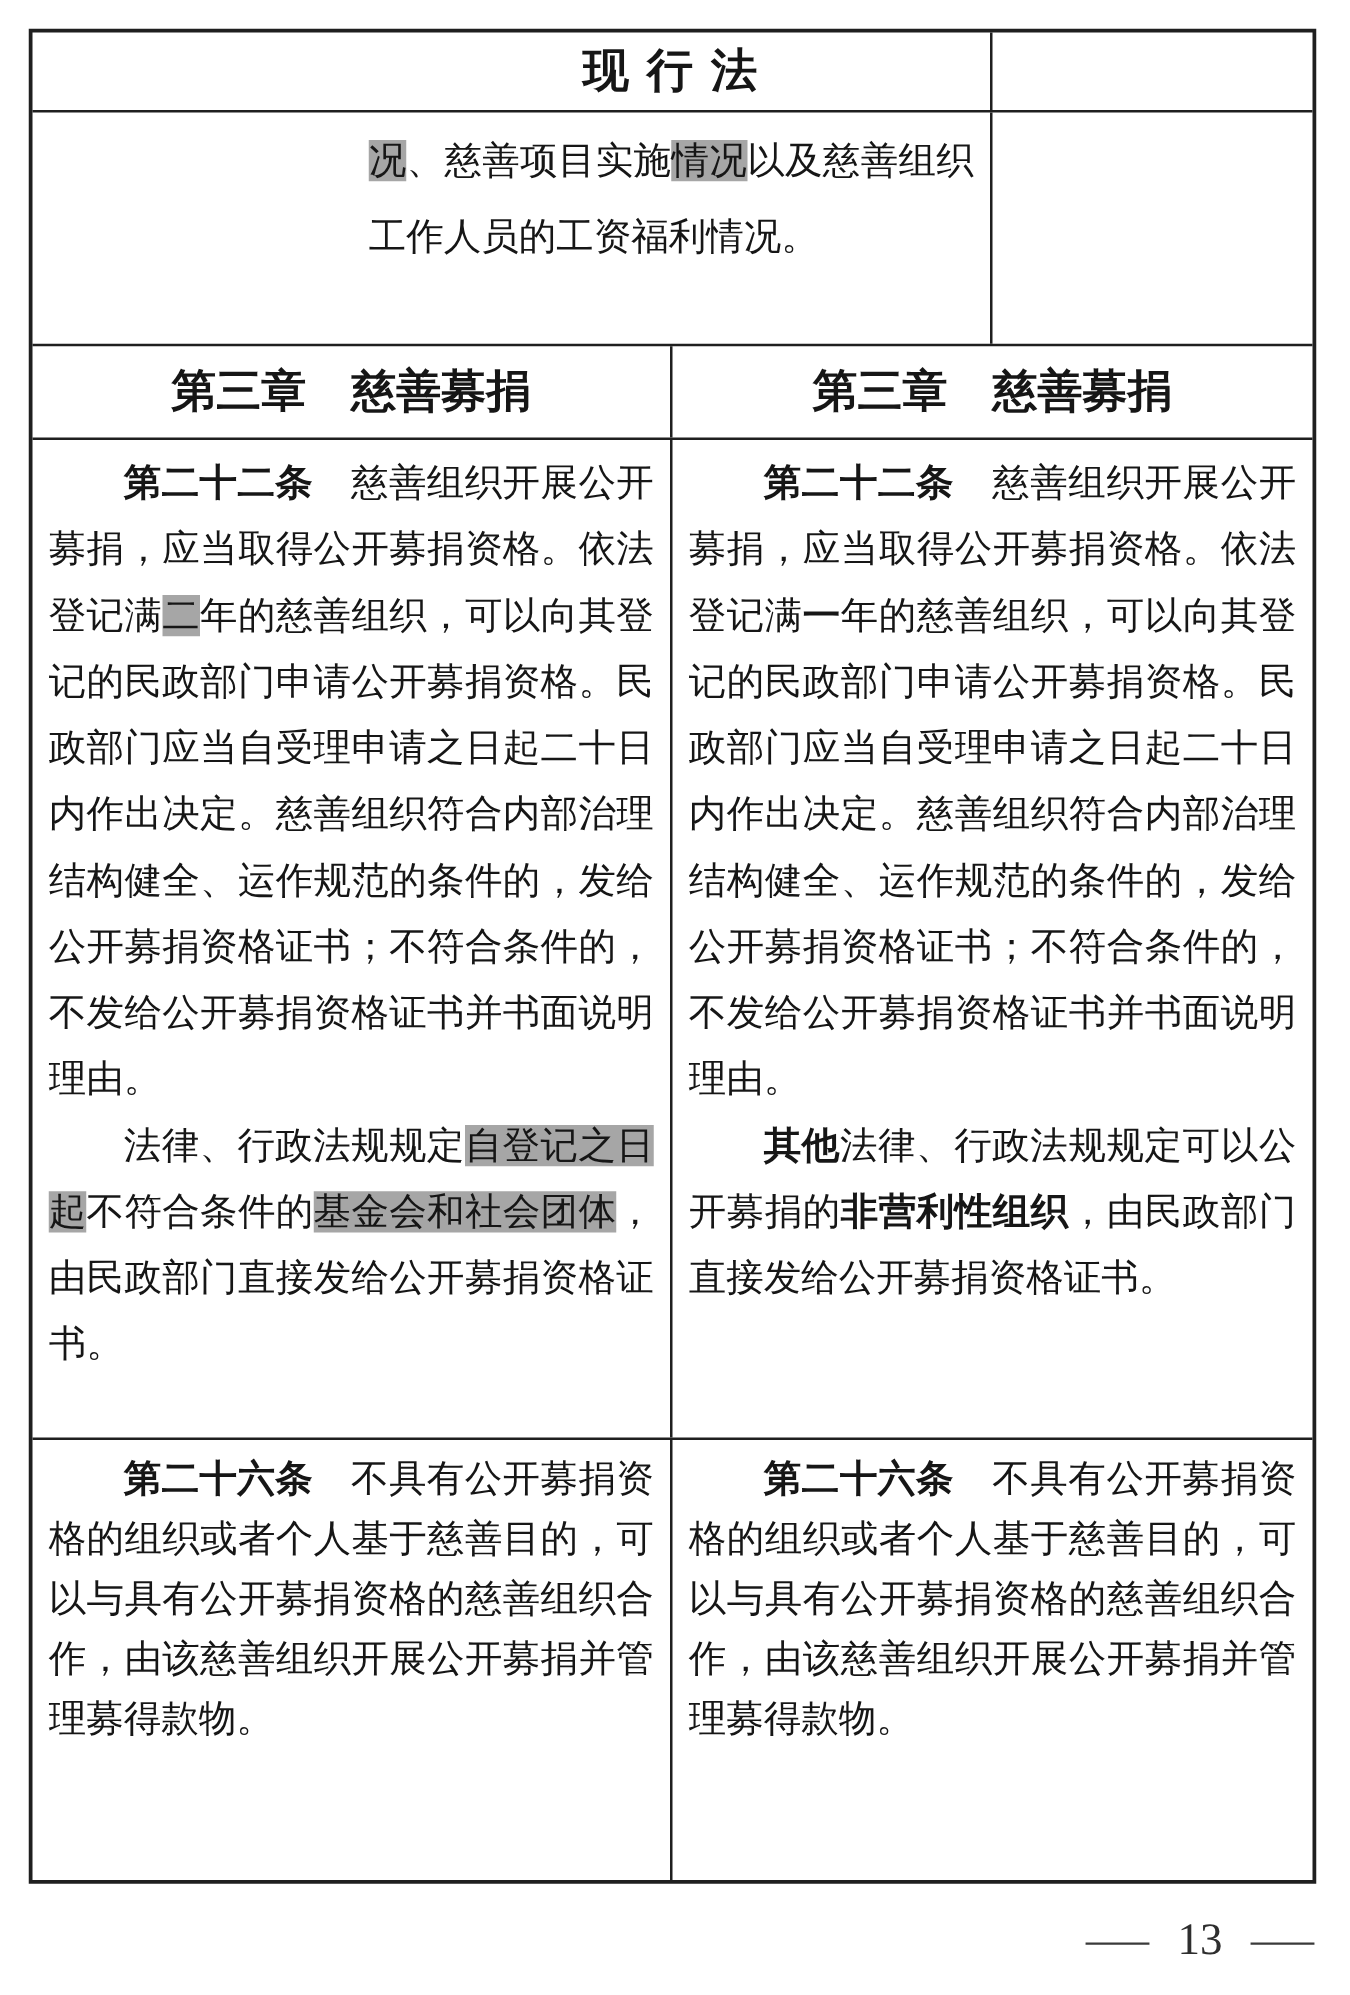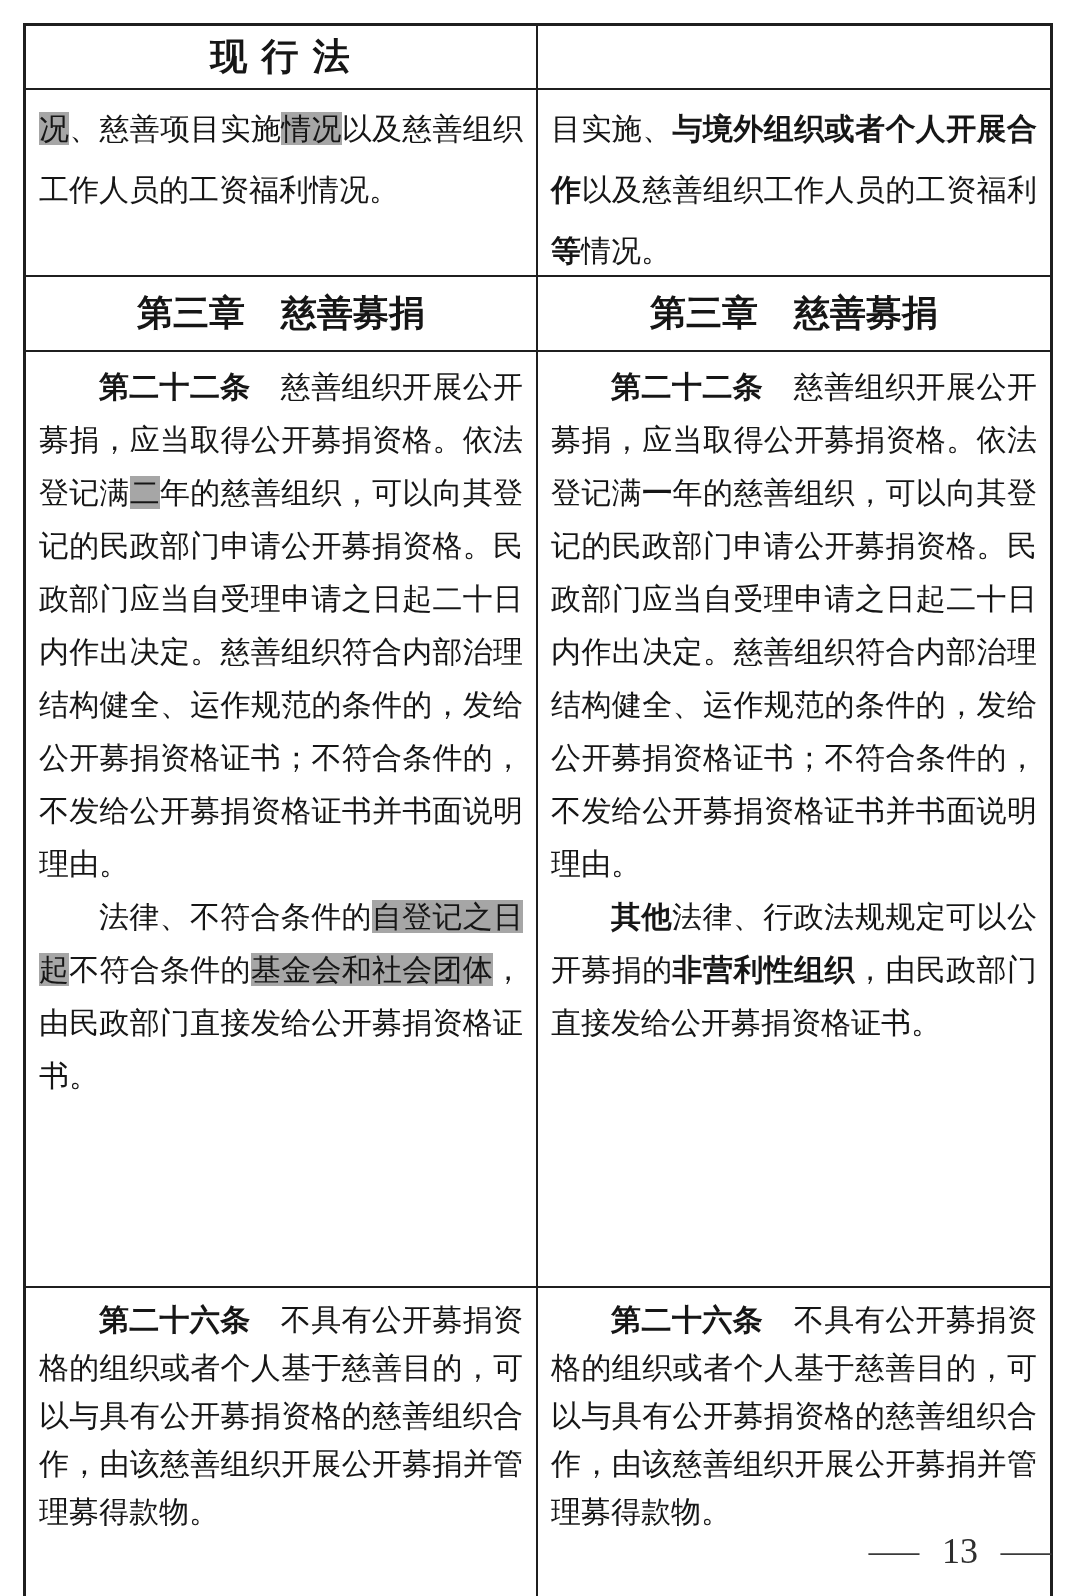--- a/index.html
+++ b/index.html
@@ -15,21 +15,21 @@
     overflow: hidden;
     background: #ffffff;
   }
   .lawtable {
     position: absolute;
     left: 23px; top: 23px;
     width: 1030px;
     border: 3px solid #1f1f1f;
     background: #ffffff;
   }
-  .row { display: flex; border-top: 2px solid #1f1f1f; }
+  .row { display: flex; border-top: 2px solid #1f1f1f; justify-content: center; }
   .row:first-child { border-top: none; }
   .cell { width: 50%; overflow: hidden; }
   .cell.left { border-right: 2px solid #1f1f1f; }
 
   .header-row { height: 62px; }
   .header-cell {
     display: flex; align-items: center; justify-content: center;
     font-family: "Liberation Sans", "DejaVu Sans", sans-serif;
     font-weight: 700;
     font-size: 37px;
@@ -38,21 +38,21 @@
 
   .chapter-row { height: 75px; }
   .chapter-cell {
     display: flex; align-items: center; justify-content: center;
     font-family: "Liberation Sans", "DejaVu Sans", sans-serif;
     font-weight: 700;
     font-size: 36px;
   }
 
   .row-continuation { height: 187px; }
-  .row-article22   { height: 936px; }
+  .row-article22   { height: 800px; }
   .row-article26   { height: 354px; }
 
   .body-cell {
     padding: 8px 13px 0 13px;
     font-size: 30px;
   }
   .body-cell p.para {
     text-align: justify;
     text-justify: inter-character;
   }
@@ -86,34 +86,31 @@
   <div class="lawtable">
 
     <div class="row header-row">
       <div class="cell left header-cell">现 行 法</div>
     </div>
 
     <div class="row row-continuation">
       <div class="cell left body-cell">
           <p class="para"><span class="seg seg-hl">况</span><span class="seg">、慈善项目实施</span><span class="seg seg-hl">情况</span><span class="seg">以及慈善组织工作人员的工资福利情况。</span></p>
         </div>
-      <div class="cell right body-cell">
-          <p class="para"><span class="seg">目实施、</span><span class="seg seg-b">与境外组织或者个人开展合作</span><span class="seg">以及慈善组织工作人员的工资福利</span><span class="seg seg-b">等</span><span class="seg">情况。</span></p>
-        </div>
     </div>
 
     <div class="row chapter-row">
       <div class="cell left chapter-cell">第三章　慈善募捐</div>
       <div class="cell right chapter-cell">第三章　慈善募捐</div>
     </div>
 
     <div class="row row-article22">
       <div class="cell left body-cell">
           <p class="para indent"><span class="seg seg-b">第二十二条</span><span class="seg">　慈善组织开展公开募捐，应当取得公开募捐资格。依法登记满</span><span class="seg seg-hl">二</span><span class="seg">年的慈善组织，可以向其登记的民政部门申请公开募捐资格。民政部门应当自受理申请之日起二十日内作出决定。慈善组织符合内部治理结构健全、运作规范的条件的，发给公开募捐资格证书；不符合条件的，不发给公开募捐资格证书并书面说明理由。</span></p>
-          <p class="para indent"><span class="seg">法律、不符合条件的</span><span class="seg seg-hl">自登记之日起</span><span class="seg">不符合条件的</span><span class="seg seg-hl">基金会和社会团体</span><span class="seg">，由民政部门直接发给公开募捐资格证书。</span></p>
+          <p class="para indent"><span class="seg">法律、行政法规规定</span><span class="seg seg-hl">自登记之日起</span><span class="seg">不符合条件的</span><span class="seg seg-hl">基金会和社会团体</span><span class="seg">，由民政部门直接发给公开募捐资格证书。</span></p>
         </div>
       <div class="cell right body-cell">
           <p class="para indent"><span class="seg seg-b">第二十二条</span><span class="seg">　慈善组织开展公开募捐，应当取得公开募捐资格。依法登记满</span><span class="seg seg-b">一</span><span class="seg">年的慈善组织，可以向其登记的民政部门申请公开募捐资格。民政部门应当自受理申请之日起二十日内作出决定。慈善组织符合内部治理结构健全、运作规范的条件的，发给公开募捐资格证书；不符合条件的，不发给公开募捐资格证书并书面说明理由。</span></p>
           <p class="para indent"><span class="seg seg-b">其他</span><span class="seg">法律、行政法规规定可以公开募捐的</span><span class="seg seg-b">非营利性组织</span><span class="seg">，由民政部门直接发给公开募捐资格证书。</span></p>
         </div>
     </div>
 
     <div class="row row-article26">
       <div class="cell left body-cell">
           <p class="para indent"><span class="seg seg-b">第二十六条</span><span class="seg">　不具有公开募捐资格的组织或者个人基于慈善目的，可以与具有公开募捐资格的慈善组织合作，由该慈善组织开展公开募捐并管理募得款物。</span></p>

